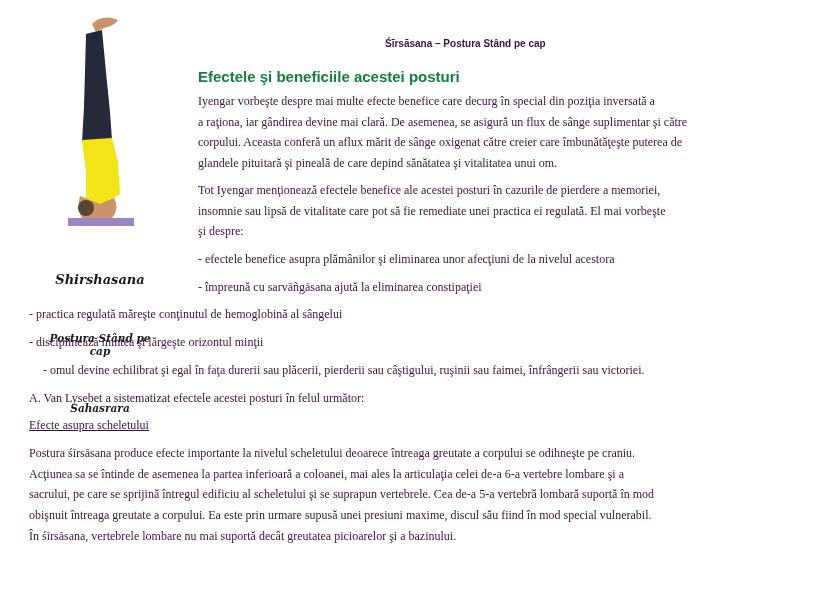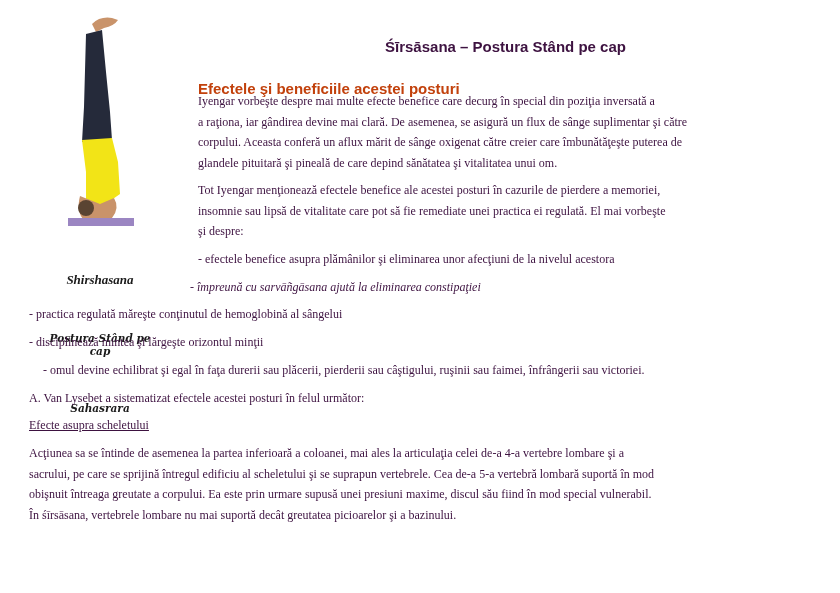--- a/index.html
+++ b/index.html
@@ -1,26 +1,26 @@
 <!DOCTYPE html>
 <html><head>
   <meta charset="utf-8">
   <style>
     html, body { margin: 0; padding: 0; background: #ffffff; }
     body { width: 840px; height: 593px; position: relative; overflow: hidden;
            font-family: "Liberation Serif", serif; color: #3d1240; }
     .figure { position: absolute; left: 40px; top: 12px; width: 120px; text-align: center; }
     .photo { position: relative; width: 120px; height: 216px; }
     .caption { font-family: "DejaVu Serif", serif; font-style: italic; font-weight: bold; color: #1a1a1a; line-height: 13px; margin-top: 44px; }
-    .cap1 { font-size: 13px; line-height: 16px; font-family: Liberation Serif, serif; }
+    .cap1 { font-size: 13px; line-height: 16px; }
     .cap2, .cap3 { font-size: 10.5px; }
     .title { position: absolute; left: 385px; top: 38px; font-family: "Liberation Sans", sans-serif;
-             font-weight: bold; font-size: 15px; color: #3d1240; }
+             font-weight: bold; font-size: 10px; color: #3d1240; }
     .subtitle { position: absolute; left: 198px; top: 68px; font-family: "Liberation Sans", sans-serif;
-                font-weight: bold; font-size: 15px; color: #c2410c; margin-top: 12px; }
+                font-weight: bold; font-size: 15px; color: #15803d; }
     .p { position: absolute; font-size: 12px; line-height: 20.7px; margin: 0; }
     .u { text-decoration: underline; text-align: right; }
   </style>
 </head>
 <body>
 
 <div class="figure">
   <div class="photo">
     <svg width="120" height="216" viewBox="0 0 120 216">
 
@@ -51,25 +51,26 @@
   <div>glandele pituitară şi pineală de care depind sănătatea şi vitalitatea unui om.</div>
 </div>
 
 <div class="p" style="left:198px; top:180px;">
   <div>Tot Iyengar menţionează efectele benefice ale acestei posturi în cazurile de pierdere a memoriei,</div>
   <div>insomnie sau lipsă de vitalitate care pot să fie remediate unei practica ei regulată. El mai vorbeşte</div>
   <div>şi despre:</div>
 </div>
 
 <div class="p" style="left:198px; top:249px;">- efectele benefice asupra plămânilor şi eliminarea unor afecţiuni de la nivelul acestora</div>
-<div class="p" style="left:190px; top:277px;font-style:italic;">- împreună cu sarvāñgāsana ajută la eliminarea constipaţiei</div>
+<div class="p" style="left:198px; top:277px;">- împreună cu sarvāñgāsana ajută la eliminarea constipaţiei</div>
 <div class="p" style="left:29px; top:304px;">- practica regulată măreşte conţinutul de hemoglobină al sângelui</div>
 <div class="p" style="left:29px; top:332px;">- disciplinează mintea şi lărgeşte orizontul minţii</div>
 <div class="p" style="left:43px; top:360px;font-family:Liberation Serif, serif;">- omul devine echilibrat şi egal în faţa durerii sau plăcerii, pierderii sau câştigului, ruşinii sau faimei, înfrângerii sau victoriei.</div>
 <div class="p" style="left:29px; top:388px;">A. Van Lysebet a sistematizat efectele acestei posturi în felul următor:</div>
 <div class="p u" style="left:29px; top:415px;">Efecte asupra scheletului</div>
 
 <div class="p" style="left:29px; top:443px;">
-  <div>Acţiunea sa se întinde de asemenea la partea inferioară a coloanei, mai ales la articulaţia celei de-a 4-a vertebre lombare şi a</div>
+  <div>Postura śīrsāsana produce efecte importante la nivelul scheletului deoarece întreaga greutate a corpului se odihneşte pe craniu.</div>
+  <div>Acţiunea sa se întinde de asemenea la partea inferioară a coloanei, mai ales la articulaţia celei de-a 6-a vertebre lombare şi a</div>
   <div>sacrului, pe care se sprijină întregul edificiu al scheletului şi se suprapun vertebrele. Cea de-a 5-a vertebră lombară suportă în mod</div>
   <div>obişnuit întreaga greutate a corpului. Ea este prin urmare supusă unei presiuni maxime, discul său fiind în mod special vulnerabil.</div>
   <div>În śīrsāsana, vertebrele lombare nu mai suportă decât greutatea picioarelor şi a bazinului.</div>
 </div>
 
 </body></html>

